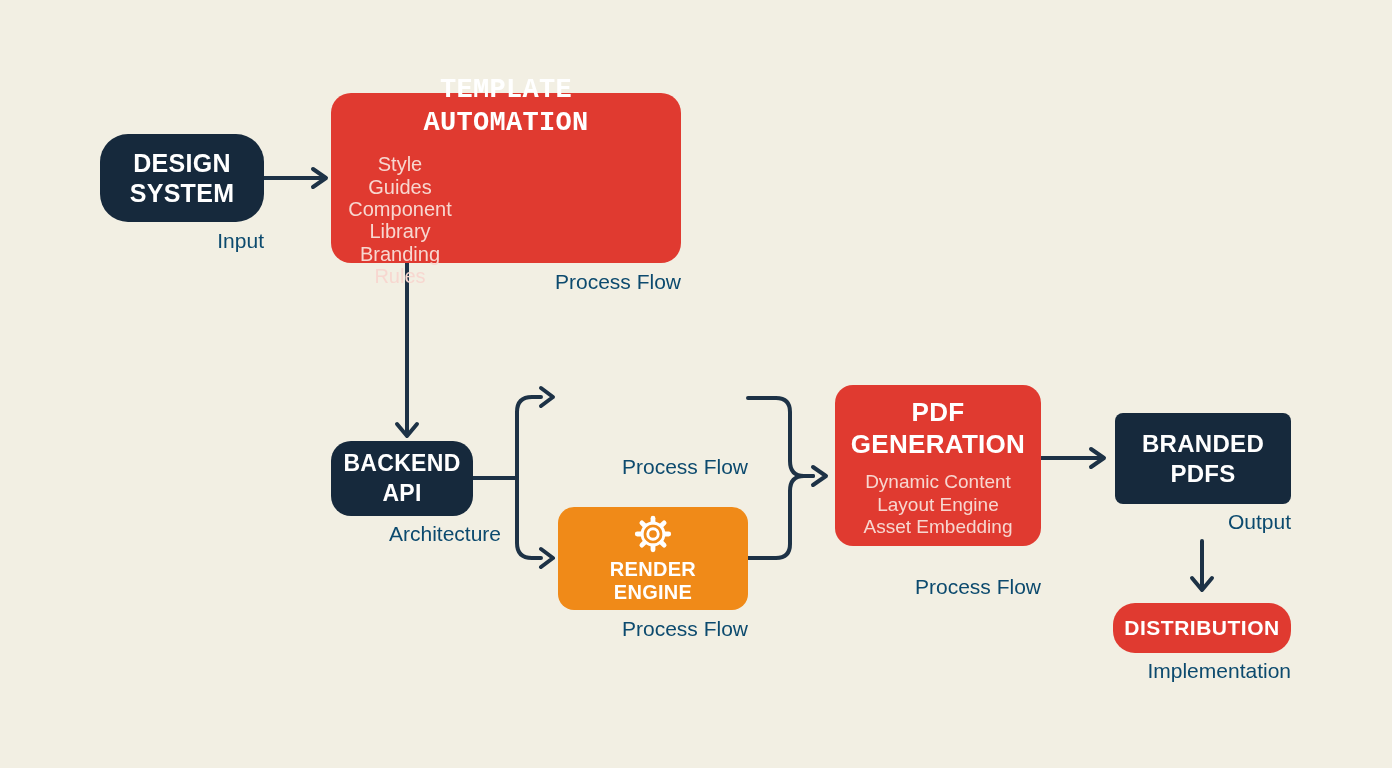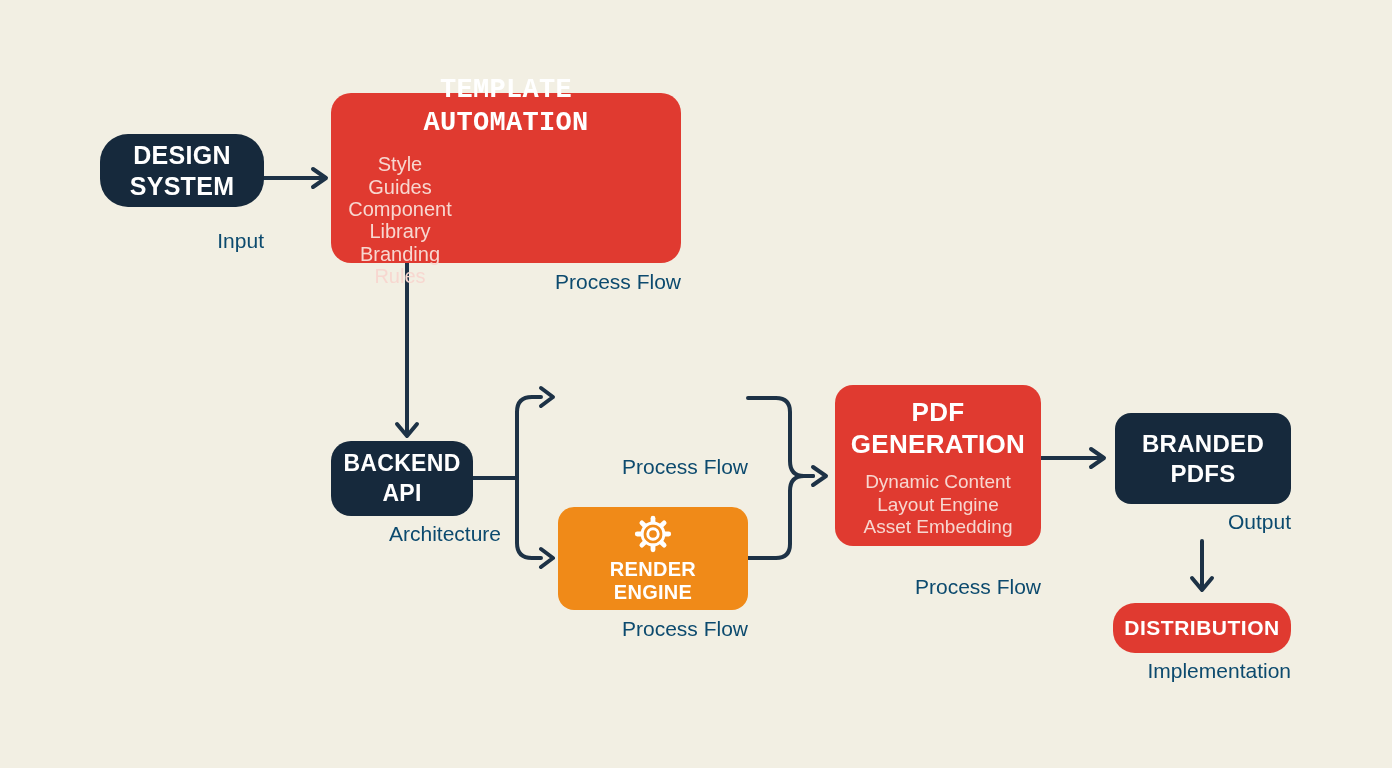--- a/index.html
+++ b/index.html
@@ -42,21 +42,21 @@
   .subtext { color: #f7d7d0; font-weight: 500; }
   .caption {
     position: absolute;
     text-align: right;
     color: #0c4a6e;
     font-size: 21px;
     font-weight: 400;
   }
 
   
-  #design-system   { left: 100px;  top: 134px; width: 164px; height: 73px;  border-radius: 28px; }
+  #design-system   { left: 100px;  top: 134px; width: 164px; height: 88px;  border-radius: 28px; }
   #design-system .title-line { font-size: 25px; }
 
   #template-automation { left: 331px; top: 93px; width: 350px; height: 170px; border-radius: 20px; padding-top: 6px; }
   #template-automation .title-line { font-size: 27px; font-family: Liberation Mono, monospace; }
   #template-automation .item-row {
     display: flex; justify-content: space-between;
     width: 316px; margin-top: 13px; flex-direction: column;
   }
   #template-automation .item { font-size: 20px; line-height: 1.12; width: 104px; }
 
@@ -67,21 +67,21 @@
   #data-integration { left: 558px; top: 345px; }
   #render-engine    { left: 558px; top: 507px; }
   #data-integration .title-line, #render-engine .title-line { font-size: 20px; line-height: 1.15; }
   .node-icon { margin-bottom: 3px; }
 
   #pdf-generation { left: 835px; top: 385px; width: 206px; height: 161px; border-radius: 18px; padding-top: 4px; }
   #pdf-generation .title-line { font-size: 26px; }
   #pdf-generation .item-col { margin-top: 11px; }
   #pdf-generation .item { font-size: 19px; line-height: 1.17; }
 
-  #branded-pdfs { left: 1115px; top: 413px; width: 176px; height: 91px; border-radius: 16px; }
+  #branded-pdfs { left: 1115px; top: 413px; width: 176px; height: 91px; border-radius: 8px; }
   #branded-pdfs .title-line { font-size: 24px; }
 
   #distribution { left: 1113px; top: 603px; width: 178px; height: 50px; border-radius: 22px; }
   #distribution .title-line { font-size: 21px; letter-spacing: 0.5px; }
 
   
   #caption-design-system   { left: 100px;  top: 229px; width: 164px; }
   #caption-template-automation { left: 331px; top: 270px; width: 350px; }
   #caption-backend-api     { left: 301px;  top: 522px; width: 200px; }
   #caption-data-integration{ left: 558px;  top: 455px; width: 190px; }

